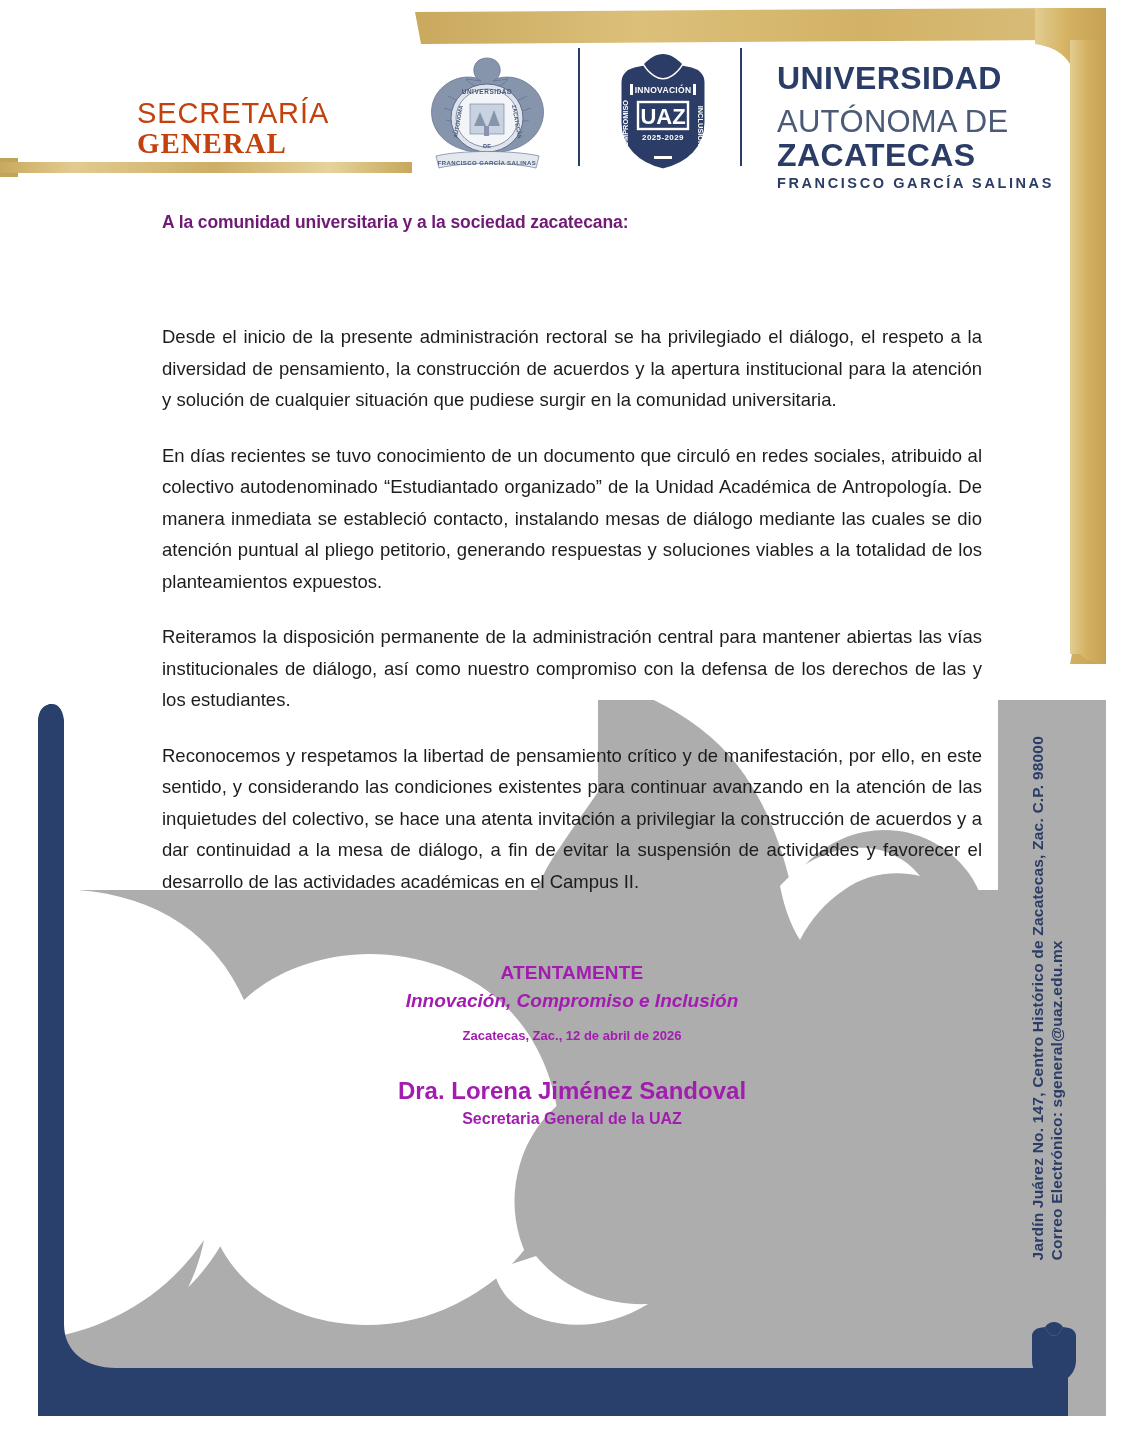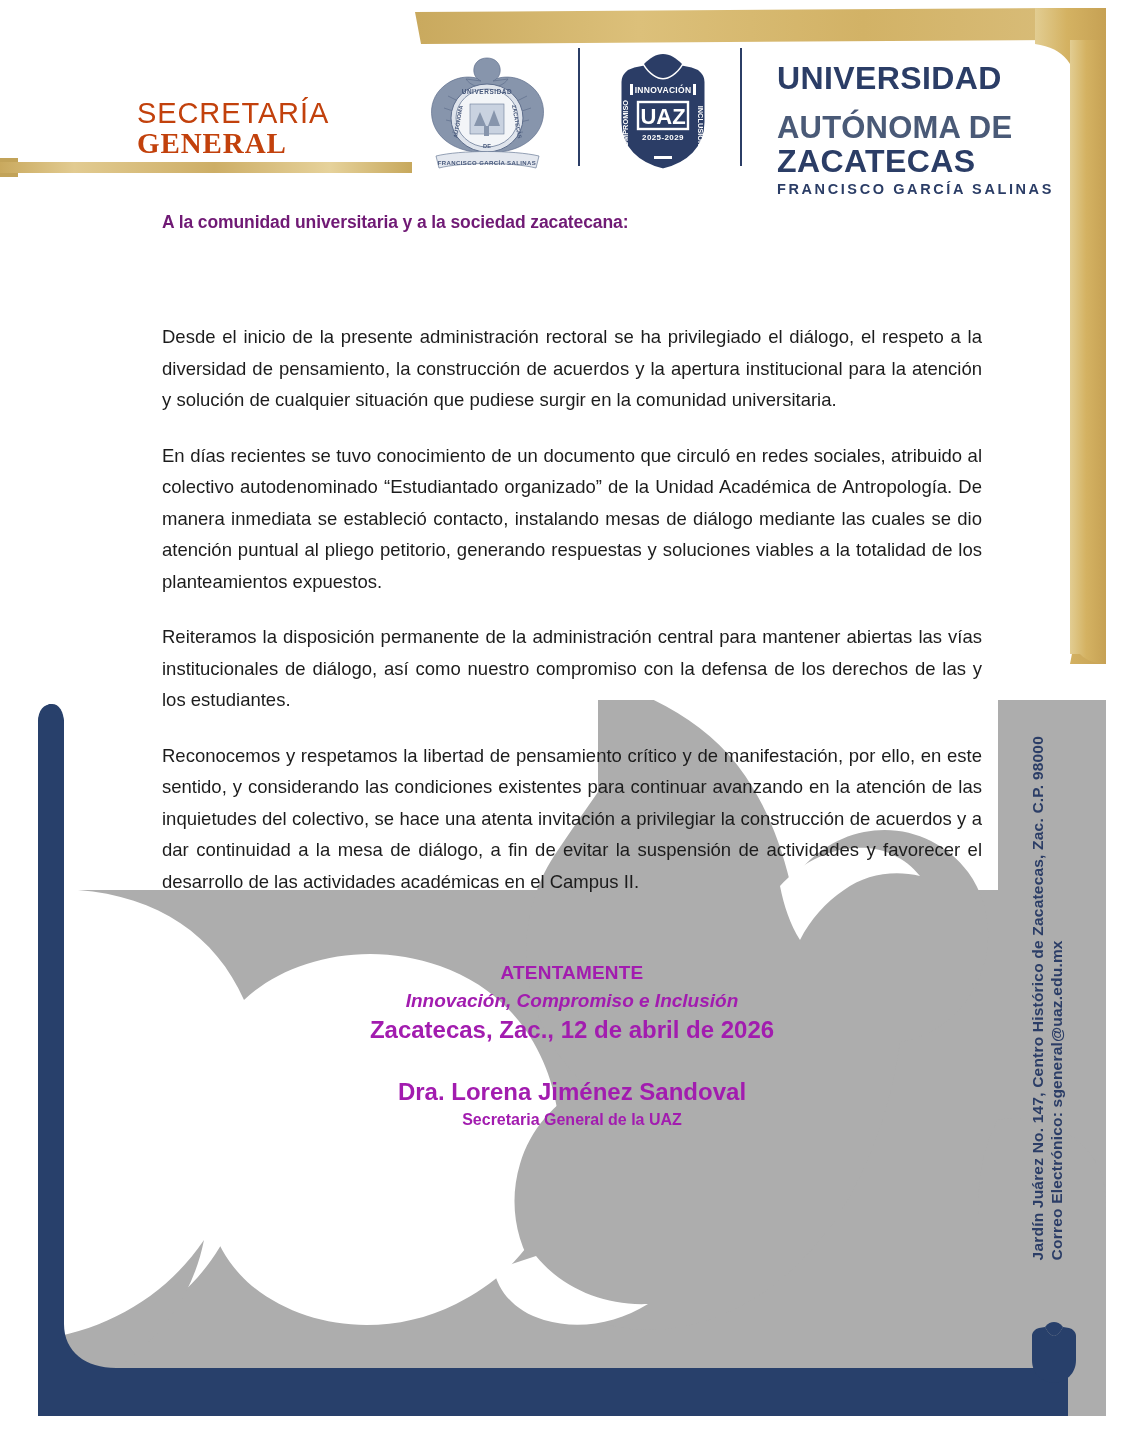--- a/index.html
+++ b/index.html
@@ -126,21 +126,21 @@
     background: #2B3D66;
   }
   .uni-name {
     position: absolute;
     left: 777px;
     top: 62px;
     color: #2B3D66;
     line-height: 1.0;
   }
   .uni-l1 { font-size: 32px; font-weight: 700; letter-spacing: 0.4px; }
-  .uni-l2 { font-size: 31px; font-weight: 700; letter-spacing: 0.2px; margin-top: 18px; color:#4A5A77; }
+  .uni-l2 { font-size: 31px; font-weight: 400; letter-spacing: 0.2px; margin-top: 12px; color:#4A5A77; }
   .uni-l3 { font-size: 32px; font-weight: 700; letter-spacing: 0.4px; margin-top: 2px; }
   .uni-l4 { font-size: 14.5px; font-weight: 700; letter-spacing: 2.6px; margin-top: 5px; color:#2B3D66; }
 
   
   .content {
     position: absolute;
     left: 162px;
     top: 212px;
     width: 820px;
     z-index: 5;
@@ -177,23 +177,23 @@
     font-weight: 700;
     letter-spacing: 0.2px;
   }
   .sig-lema {
     font-size: 19px;
     font-weight: 700;
     font-style: italic;
     margin-top: 6px;
   }
   .sig-place {
-    font-size: 24px;
-    font-weight: 700;
-    margin-top: 4px;
+    font-size: 13px;
+    font-weight: 700;
+    margin-top: 16px;
   }
   .sig-name {
     font-size: 24px;
     font-weight: 700;
     margin-top: 34px;
   }
   .sig-role {
     font-size: 16px;
     font-weight: 700;
     margin-top: 5px;

